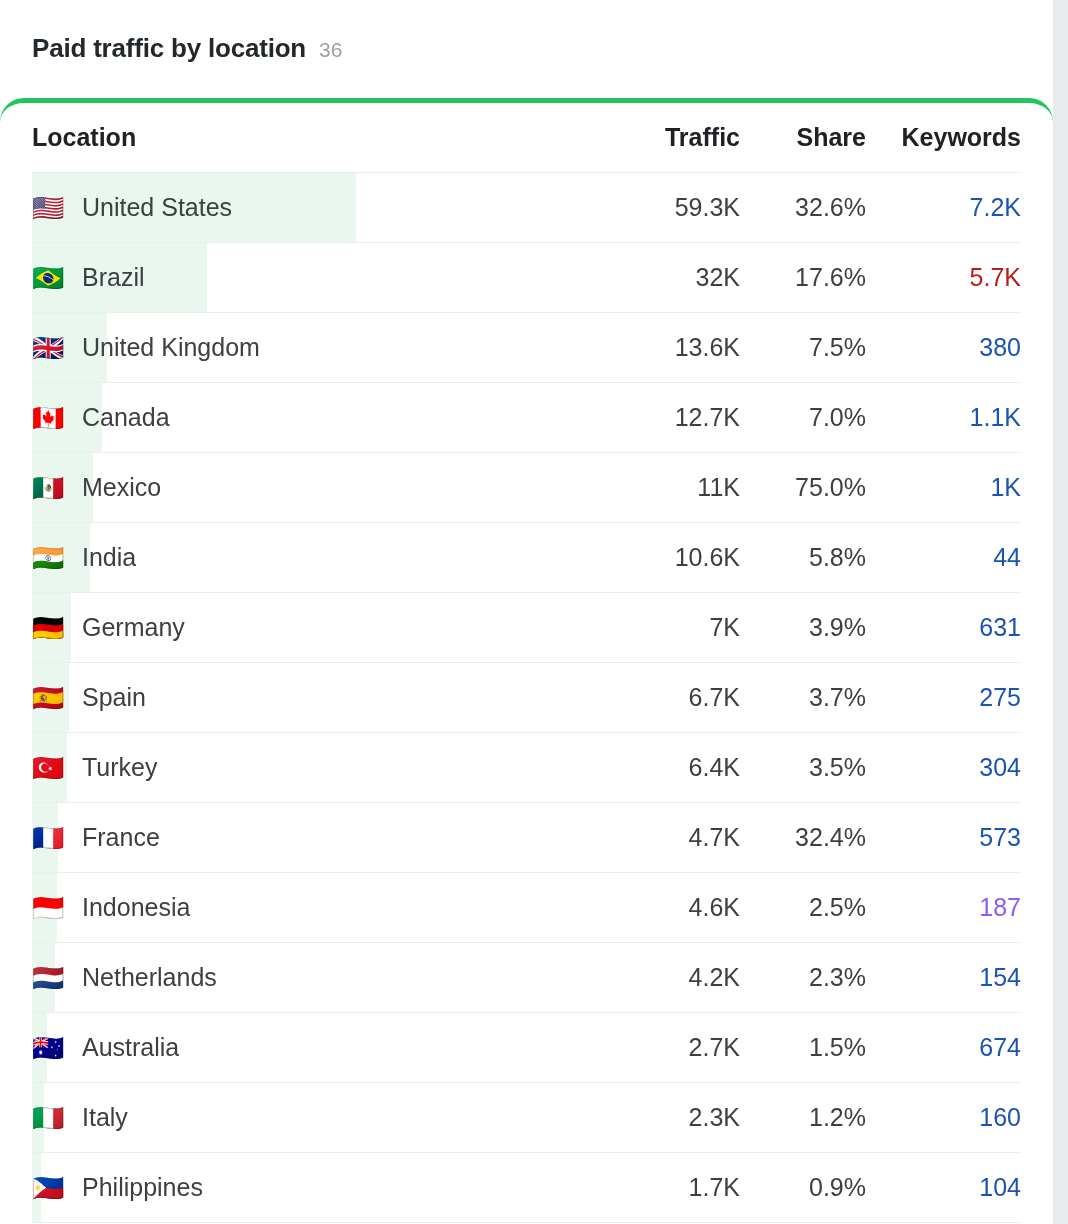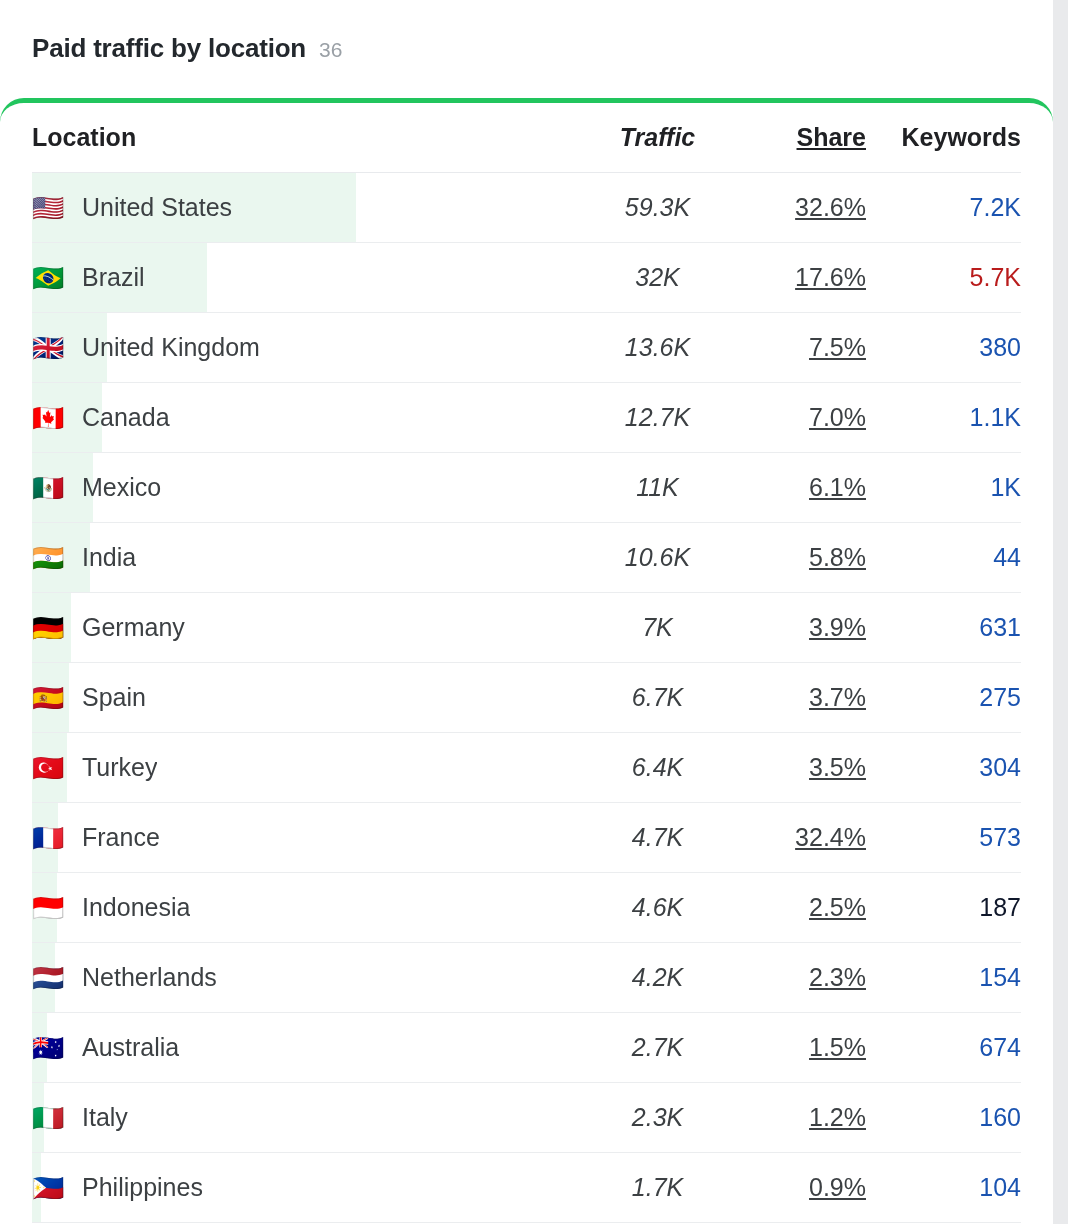--- a/index.html
+++ b/index.html
@@ -102,22 +102,22 @@
     line-height: 29px;
     white-space: nowrap;
   }
   .col-location {
     flex: 1 1 auto;
     display: flex;
     align-items: center;
     gap: 20px;
     min-width: 0;
   }
-  .col-traffic { width: 165px; text-align: center; font-style: italic; }
-  .col-share   { width: 126px; text-align: right; text-decoration: underline; }
+  .col-traffic { width: 165px; text-align: right; }
+  .col-share   { width: 126px; text-align: right; }
   .col-keywords{ width: 155px; text-align: right; }
 
   .header-row .cell {
     font-weight: bold;
     color: #202124;
     font-size: 25px;
   }
 
   .flag {
     font-size: 26px;
@@ -204,21 +204,21 @@
           <div class="cell col-share">7.0%</div>
           <div class="cell col-keywords"><a class="kw-link" style="color: rgb(26, 83, 176);">1.1K</a></div>
         </div>
         <div class="trow">
           <div class="share-bar" style="width: 60.6258px; background: rgb(234, 247, 239);"></div>
           <div class="cell col-location">
             <span class="flag">🇲🇽</span>
             <span class="loc-name">Mexico</span>
           </div>
           <div class="cell col-traffic">11K</div>
-          <div class="cell col-share">6.1%</div>
+          <div class="cell col-share">75.0%</div>
           <div class="cell col-keywords"><a class="kw-link" style="color: rgb(26, 83, 176);">1K</a></div>
         </div>
         <div class="trow">
           <div class="share-bar" style="width: 57.6442px; background: rgb(234, 247, 239);"></div>
           <div class="cell col-location">
             <span class="flag">🇮🇳</span>
             <span class="loc-name">India</span>
           </div>
           <div class="cell col-traffic">10.6K</div>
           <div class="cell col-share">5.8%</div>
@@ -265,21 +265,21 @@
           <div class="cell col-keywords"><a class="kw-link" style="color: rgb(26, 83, 176);">573</a></div>
         </div>
         <div class="trow">
           <div class="share-bar" style="width: 24.8466px; background: rgb(234, 247, 239);"></div>
           <div class="cell col-location">
             <span class="flag">🇮🇩</span>
             <span class="loc-name">Indonesia</span>
           </div>
           <div class="cell col-traffic">4.6K</div>
           <div class="cell col-share">2.5%</div>
-          <div class="cell col-keywords"><a class="kw-link" style="color: #0f172a; margin-top: 23px;">187</a></div>
+          <div class="cell col-keywords"><a class="kw-link" style="color: #8b5cf6; margin-top: 23px;">187</a></div>
         </div>
         <div class="trow">
           <div class="share-bar" style="width: 22.8589px; background: rgb(234, 247, 239);"></div>
           <div class="cell col-location">
             <span class="flag">🇳🇱</span>
             <span class="loc-name">Netherlands</span>
           </div>
           <div class="cell col-traffic">4.2K</div>
           <div class="cell col-share">2.3%</div>
           <div class="cell col-keywords"><a class="kw-link" style="color: rgb(26, 83, 176);">154</a></div>

